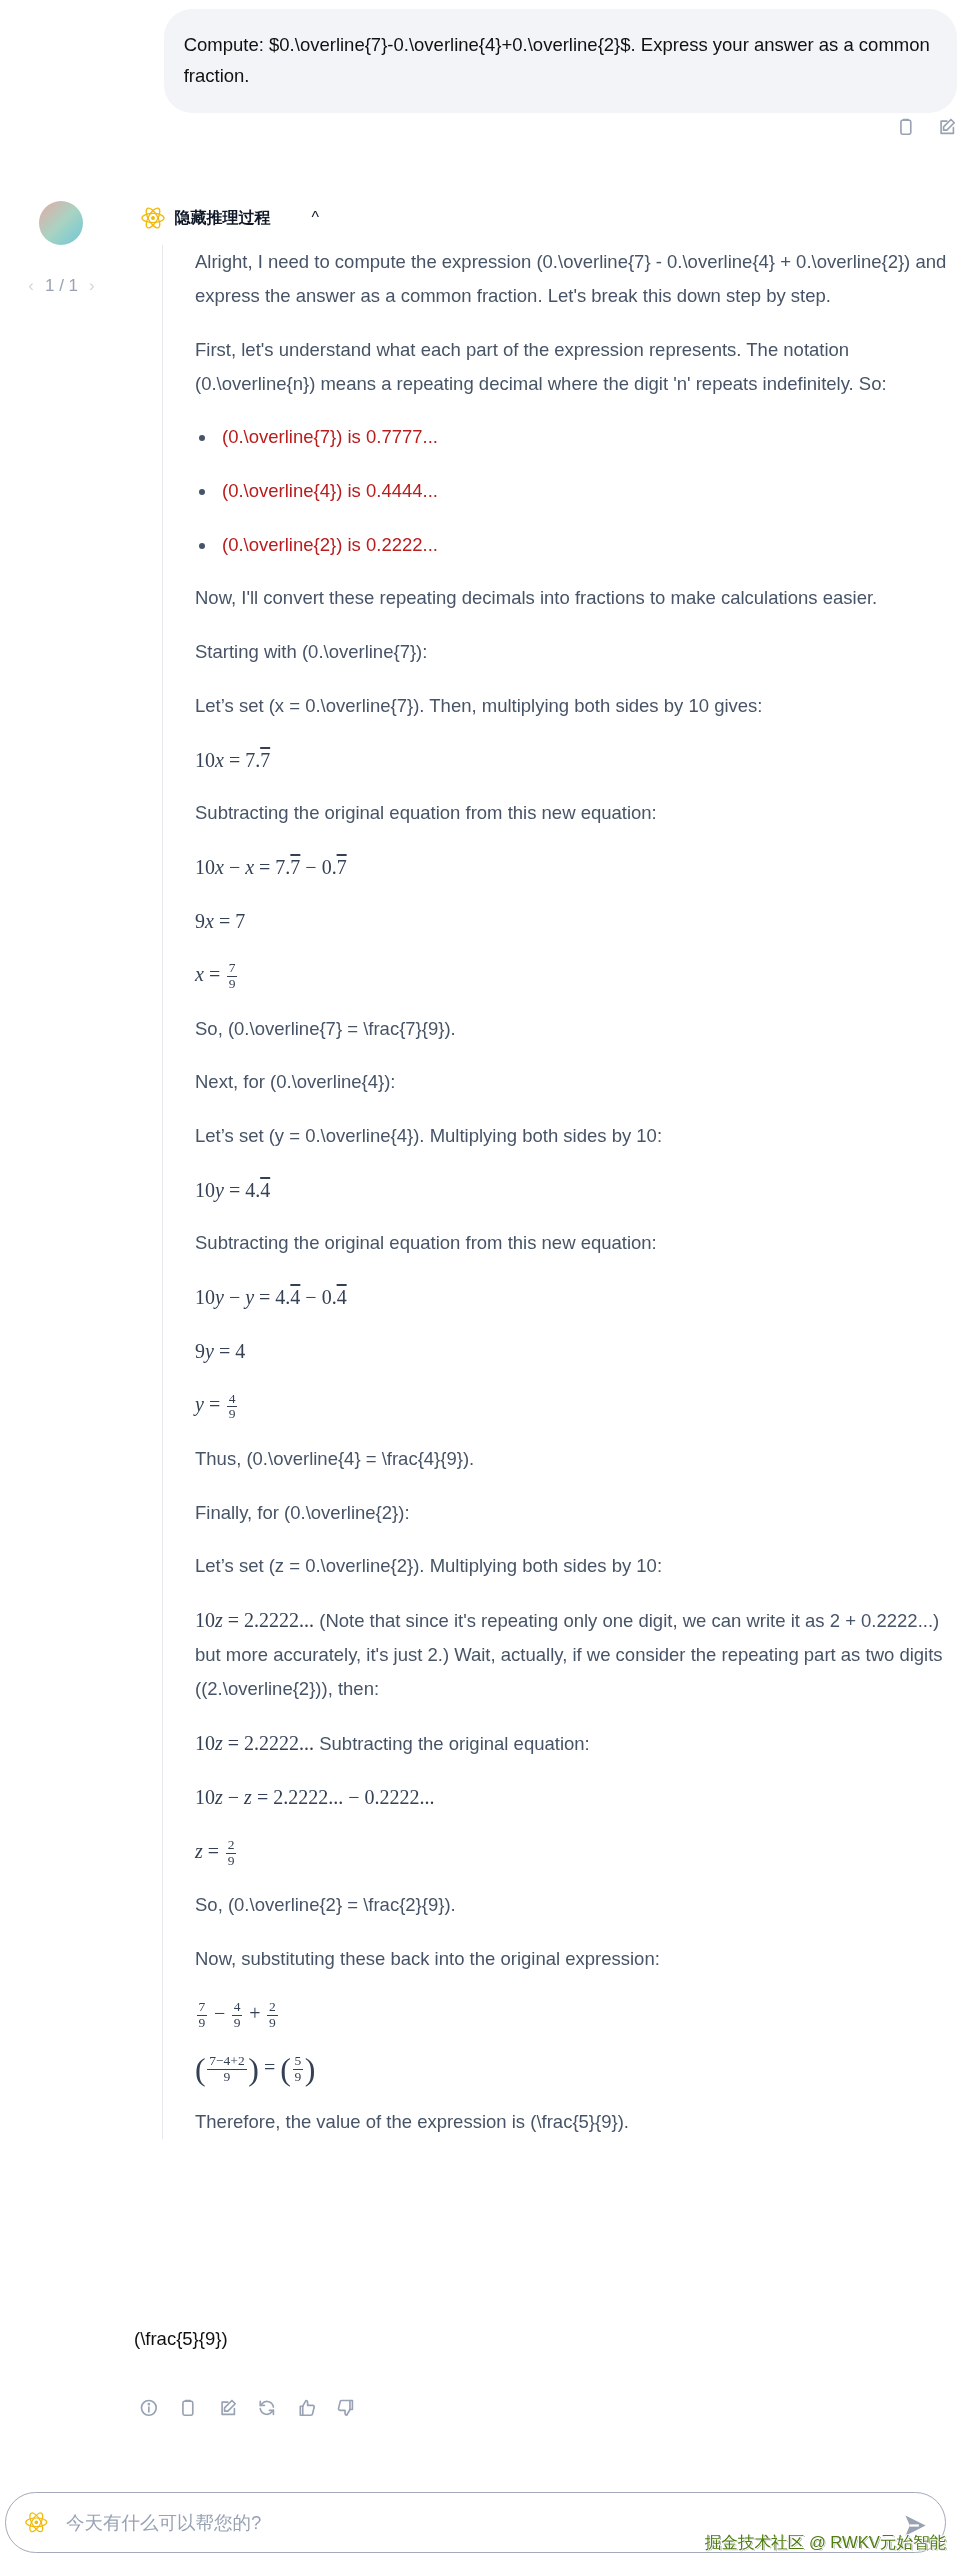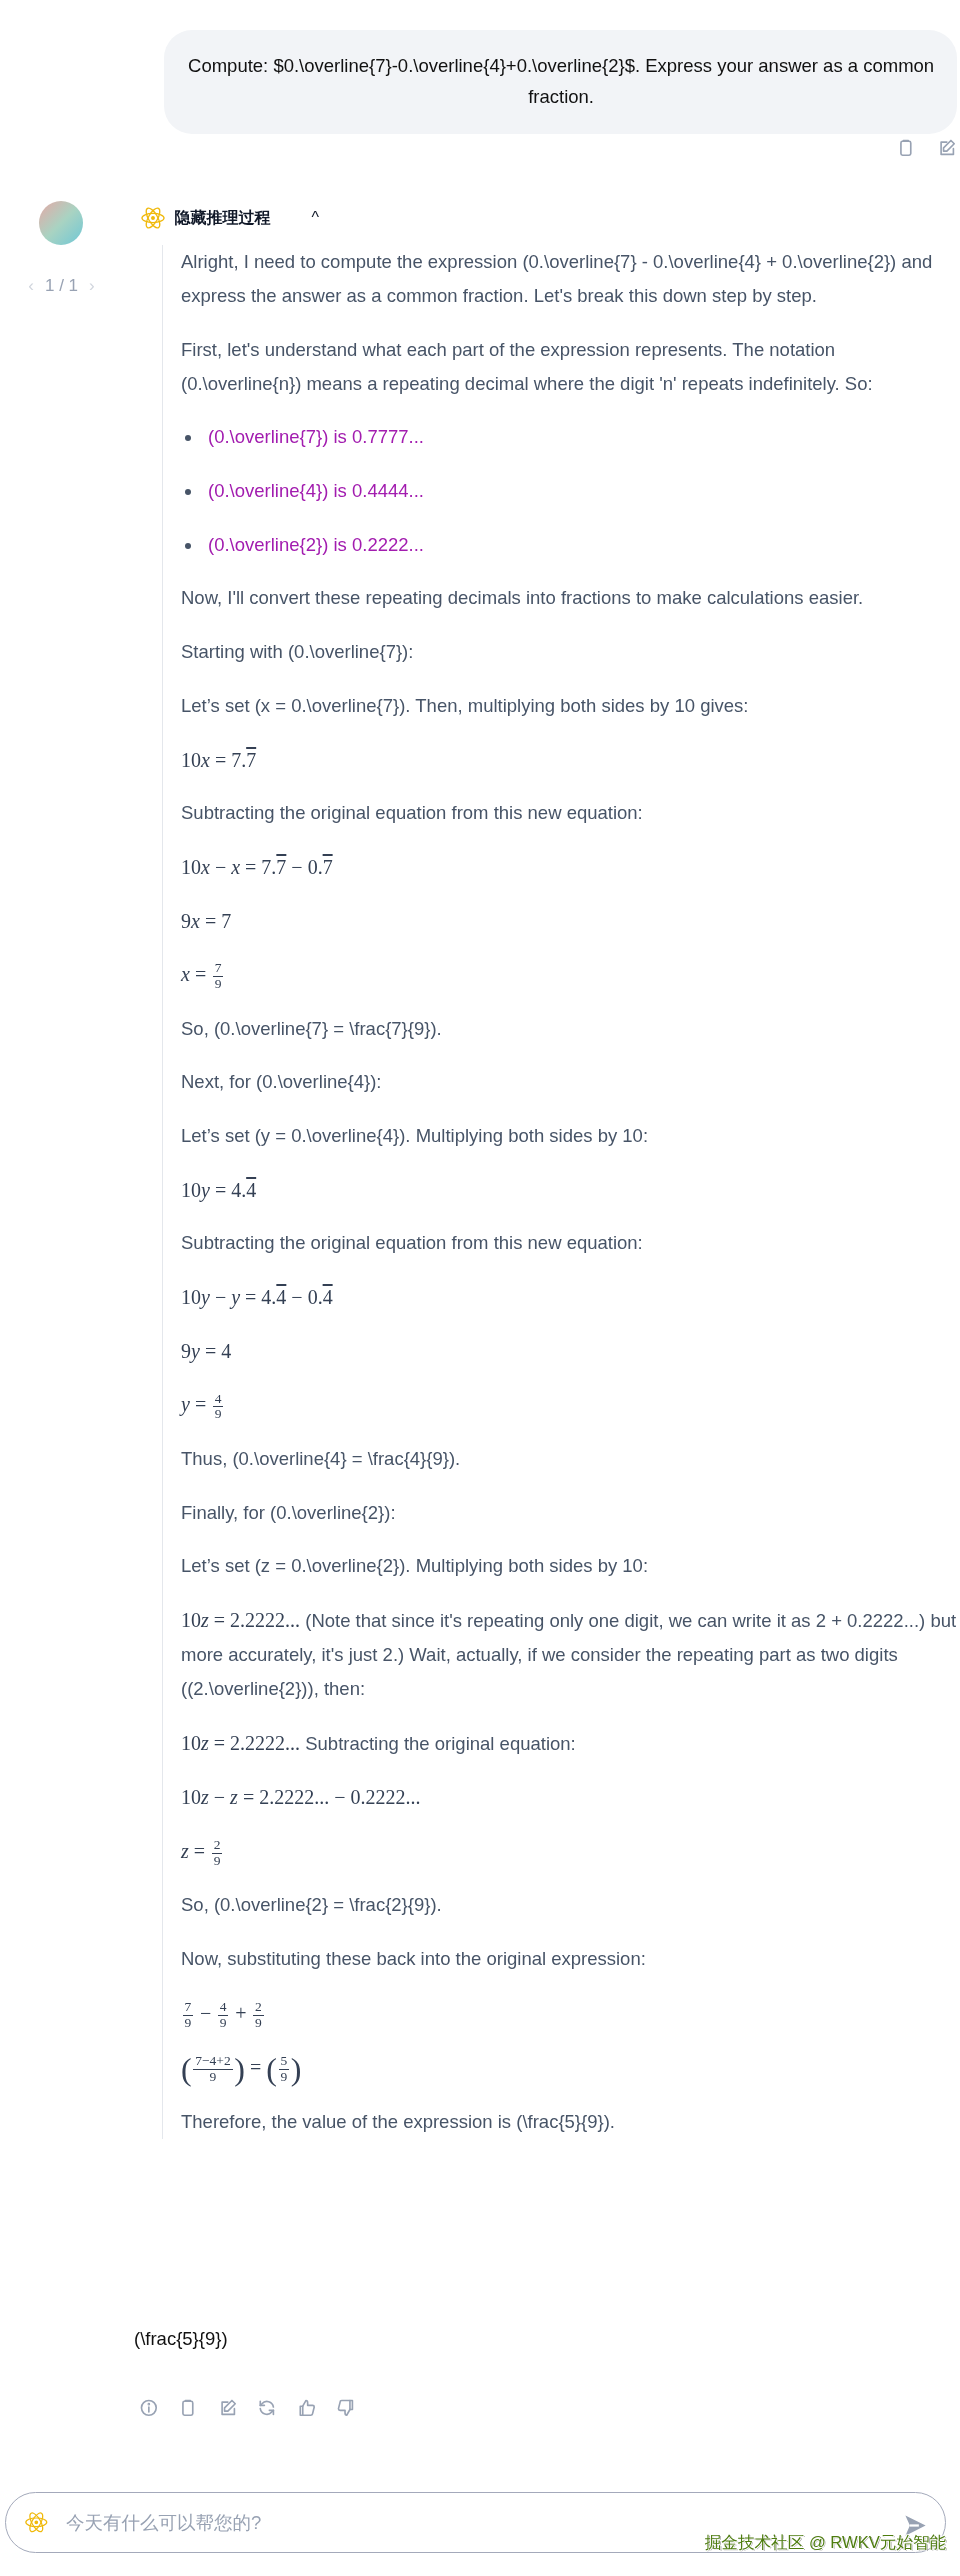--- a/index.html
+++ b/index.html
@@ -1,40 +1,40 @@
 <!DOCTYPE html>
 <html style="font-size:9.8px"><head>
 <meta charset="utf-8">
 <style>
   * { box-sizing: border-box; margin: 0; padding: 0; }
   html, body { width: 961px; height: 2576px; background: #ffffff; overflow: hidden; }
   body { font-family: "Liberation Sans", "DejaVu Sans", sans-serif; color: #475467; position: relative; }
 
   
-  .user-msg-wrap { position: absolute; left: 164px; top: 30px; width: 793px; text-align: center; }
+  .user-msg-wrap { position: absolute; left: 164px; top: 9px; width: 793px; }
   .user-bubble { background: #f2f4f7; border-radius: 28px; padding: 19.7px 18.5px 22px 19.7px; font-size: 18.5px; line-height: 31px; color: #111111; }
   .user-actions { position: absolute; right: 0; top: 107px; display: flex; gap: 19.7px; }
   .icon-btn { width: 21px; height: 21px; display: inline-flex; align-items: center; justify-content: center; cursor: pointer; }
   .icon-btn svg { width: 19.7px; height: 19.7px; stroke: #98a2b3; fill: none; stroke-width: 2; stroke-linecap: round; stroke-linejoin: round; }
 
   
   .avatar { position: absolute; left: 39px; top: 201px; width: 44px; height: 44px; border-radius: 50%;
             background: linear-gradient(135deg, #e5a9a6 0%, #a9d3c2 50%, #6fc7d6 100%); }
   .pager { position: absolute; left: 18.5px; top: 276px; width: 86px; display: flex; justify-content: center; align-items: center; gap: 11px; font-size: 17px; color: #98a2b3; }
   .pager .chev { color: #d0d5dd; font-size: 17px; cursor: pointer; }
 
   .think-header { position: absolute; left: 140px; top: 205px; display: flex; align-items: center; cursor: pointer; text-align: right; }
   .think-header .atom { width: 26px; height: 26px; margin-right: 8.6px; }
   .think-header .label { font-size: 16px; font-weight: bold; color: #101828; }
   .think-header .caret { margin-left: 41px; font-size: 16px; color: #101828; }
 
-  .think-body { position: absolute; left: 162px; top: 245px; width: 797px; border-left: 1.8px solid #e4e7ec; padding-left: 18px; }
+  .think-body { position: absolute; left: 162px; top: 245px; width: 797px; border-left: 1.8px solid #e4e7ec; padding-left: 32px; }
   .think-body p { font-size: 18.5px; line-height: 34px; color: #475467; margin-bottom: 19.7px; }
   .think-body ul { list-style: none; margin-bottom: 19.7px; }
-  .think-body li { font-size: 18.5px; line-height: 34px; color: #a21caf; position: relative; padding-left: 27px; margin-bottom: 19.7px; }
+  .think-body li { font-size: 18.5px; line-height: 34px; color: #b91c1c; position: relative; padding-left: 27px; margin-bottom: 19.7px; }
   .think-body li::before { content: ""; position: absolute; left: 3.7px; top: 14.8px; width: 6.2px; height: 6.2px; border-radius: 50%; background: #475467; }
   .think-body .math { font-family: Liberation Serif, serif; font-size: 20px; line-height: 34px; color: #344054; margin-bottom: 19.7px; }
   .math .it { font-style: italic; }
   .math .ovl { text-decoration: overline; }
   .frac { display: inline-flex; flex-direction: column; align-items: center; vertical-align: middle; font-size: 13.5px; line-height: 14.8px; margin: 0 1.8px; }
   .frac .num { border-bottom: 0.9px solid #344054; padding: 0 1.8px; }
   .frac .den { padding: 0 1.8px; }
   .paren { font-size: 32px; font-weight: 100; vertical-align: middle; line-height: 1; }
 
   .final-answer { position: absolute; left: 134px; top: 2328px; font-size: 18.5px; color: #111111; }

